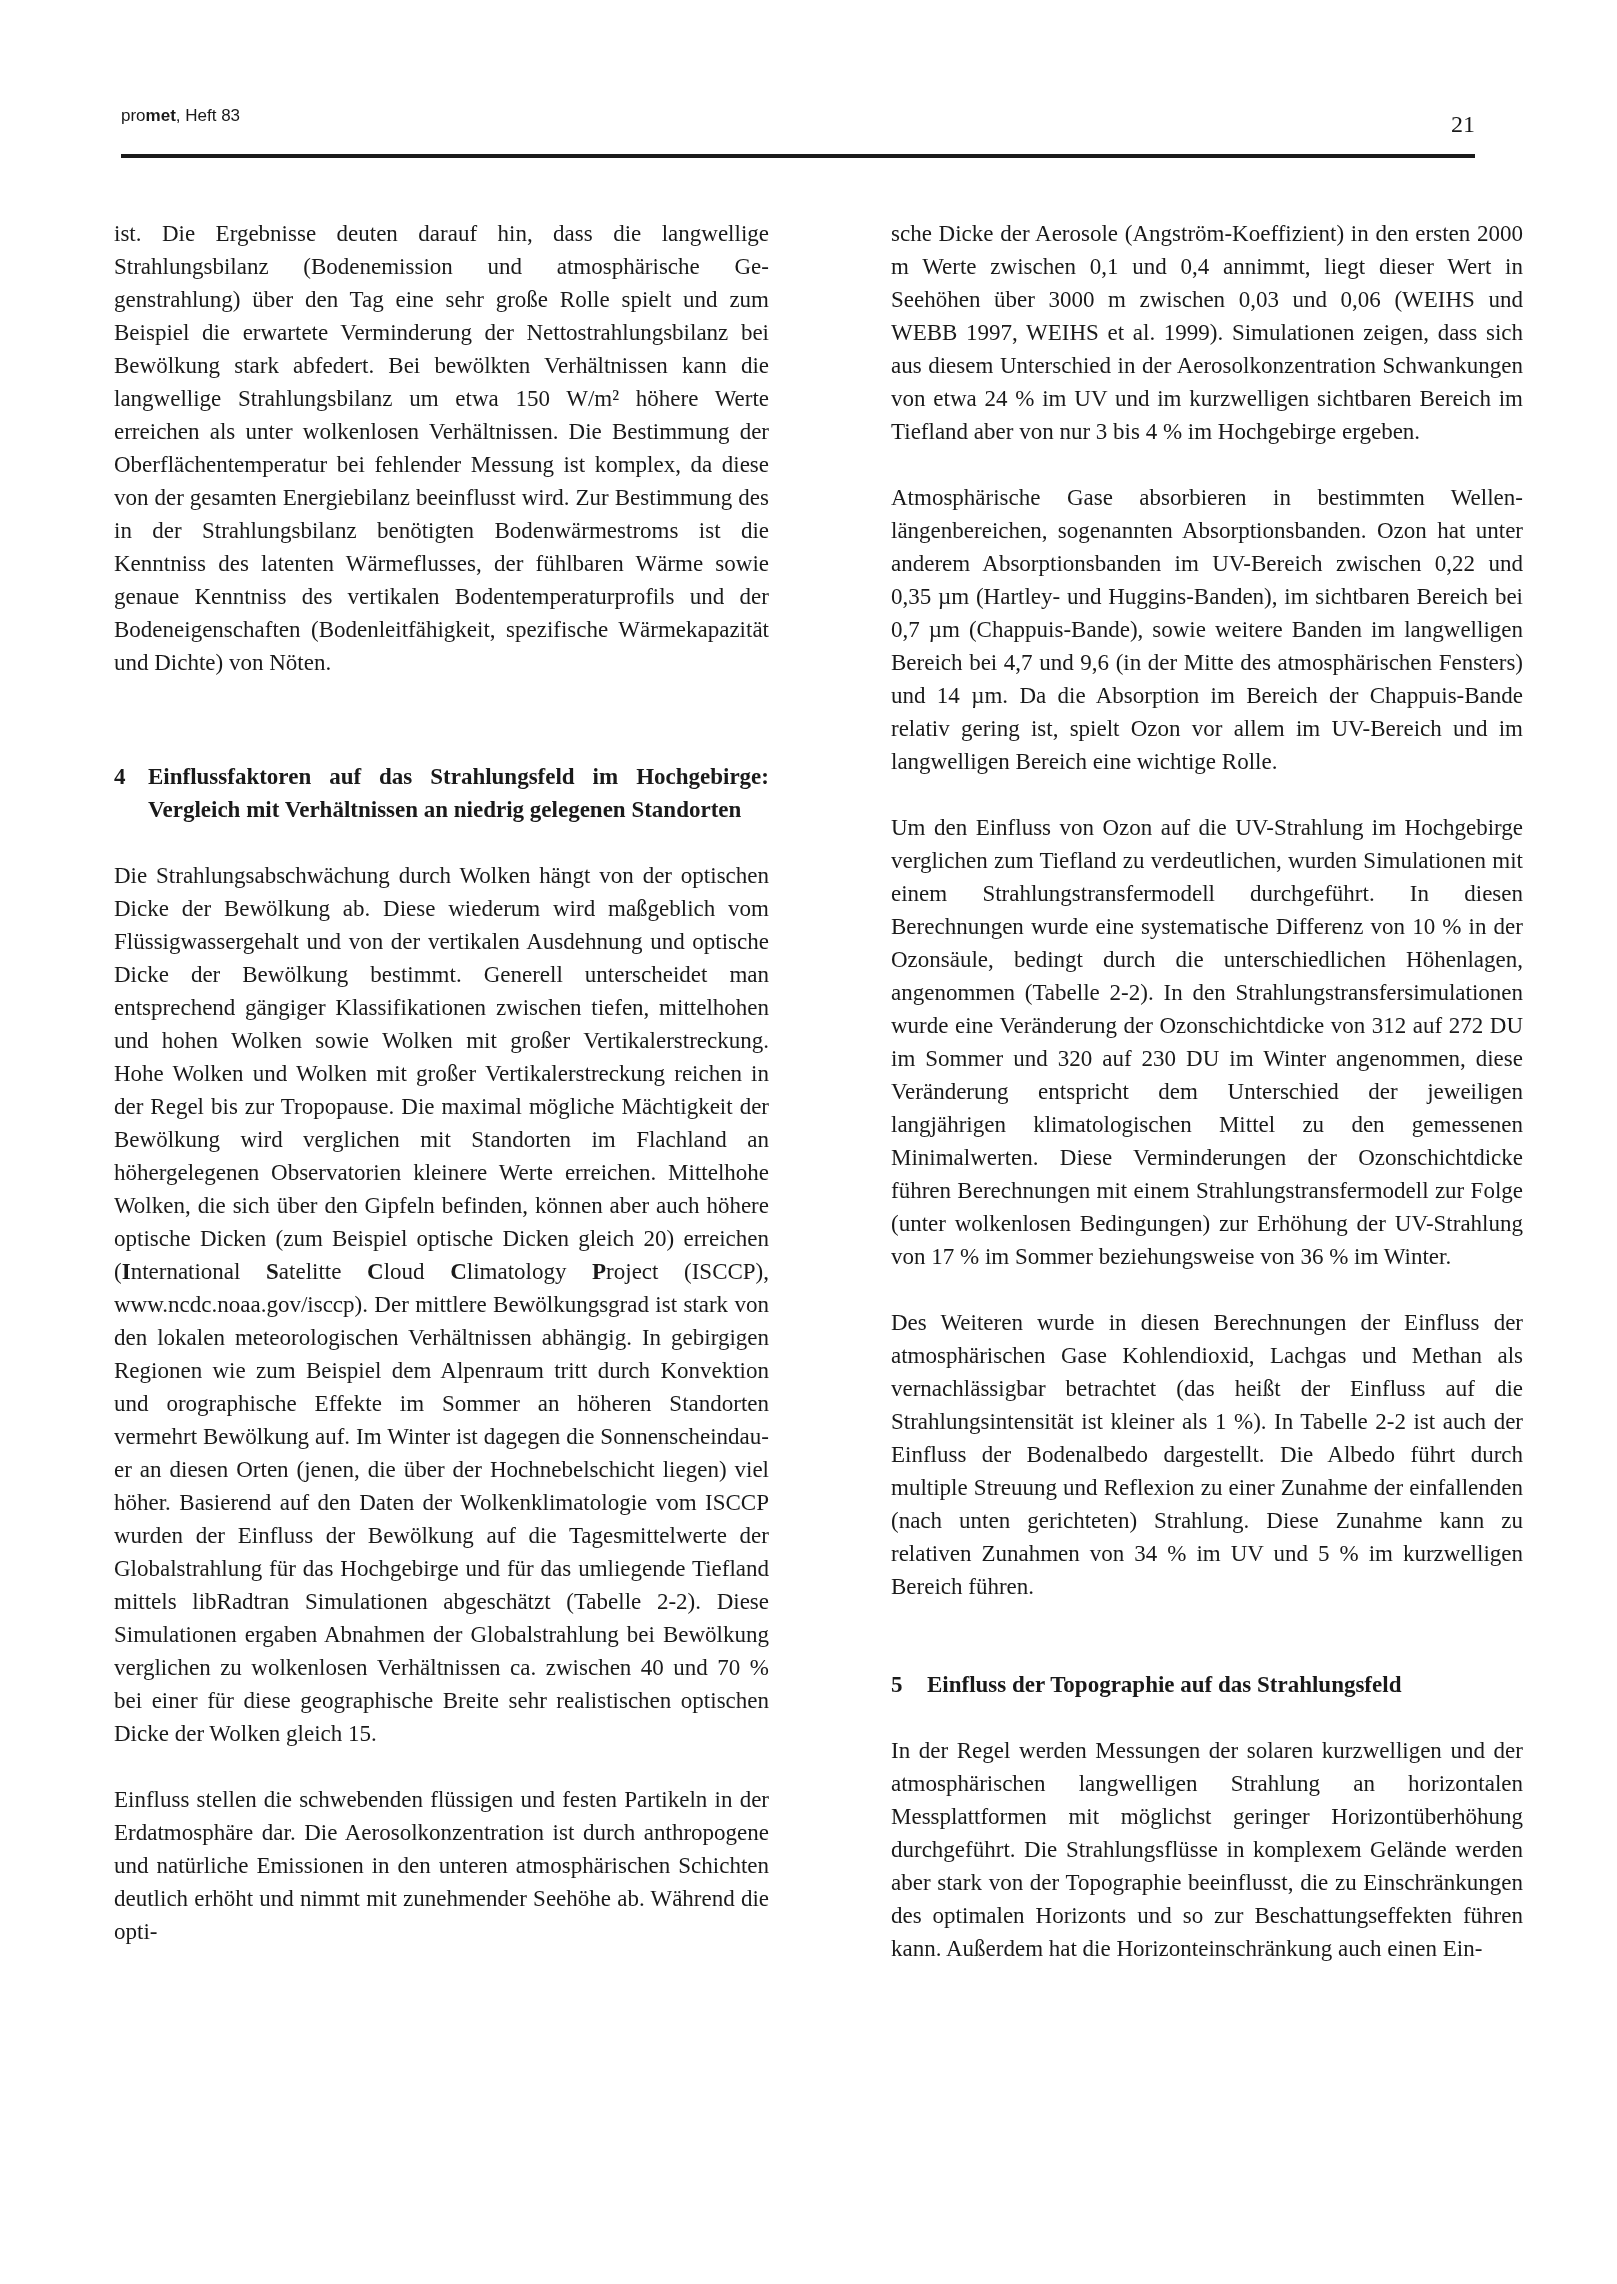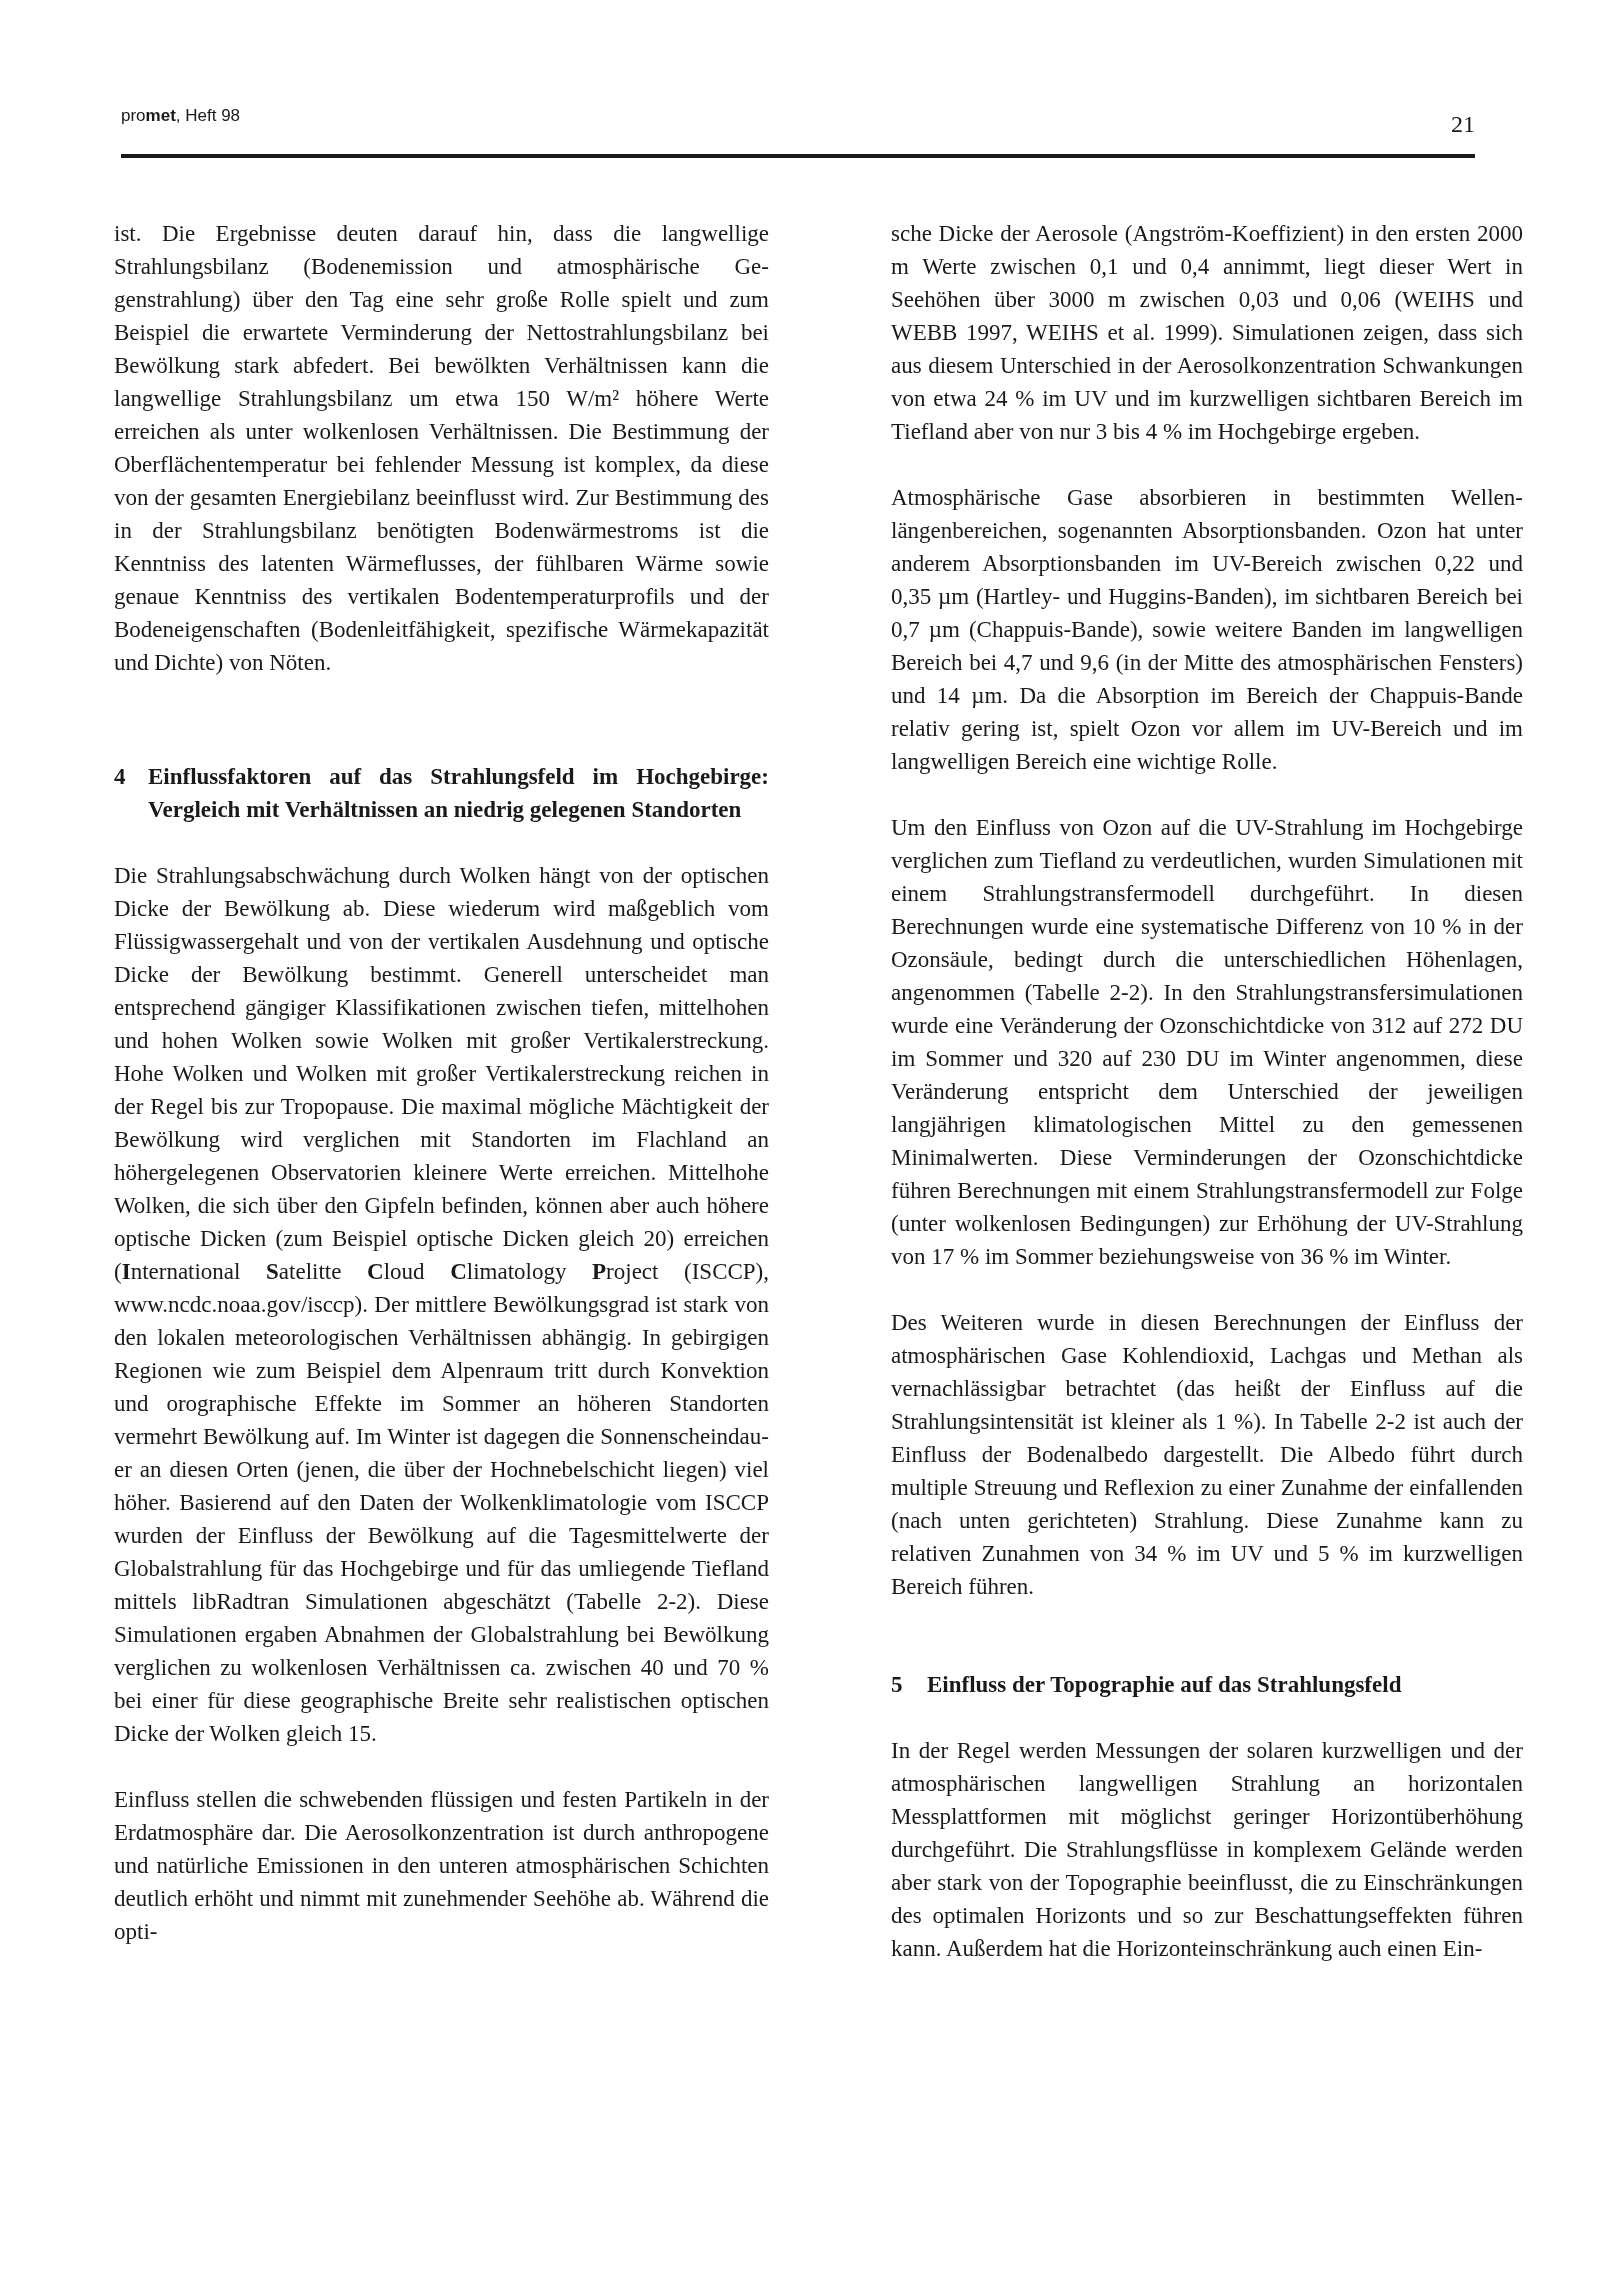--- a/index.html
+++ b/index.html
@@ -20,21 +20,21 @@
   .h { font-weight: bold; display: flex; text-align: justify; }
   .h .num { flex: 0 0 34px; }
   .h .txt { flex: 1; }
   .h5 .num { flex: 0 0 36px; }
   b.acr { font-weight: bold; }
 </style>
 </head>
 <body>
 
 <div class="header">
-  <div class="hdr-left"><span>pro</span><span class="it">met</span><span>, Heft 98</span></div>
+  <div class="hdr-left"><span>pro</span><span class="it">met</span><span>, Heft 83</span></div>
   <div class="hdr-center">
   </div>
   <div class="hdr-page">21</div>
 </div>
 <div class="rule"></div>
 
 <div class="col left">
   <p>ist. Die Ergebnisse deuten darauf hin, dass die langwellige Strahlungsbilanz (Bodenemission und atmosphärische Ge­genstrahlung) über den Tag eine sehr große Rolle spielt und zum Beispiel die erwartete Verminderung der Nettostrah­lungsbilanz bei Bewölkung stark abfedert. Bei bewölkten Verhältnissen kann die langwellige Strahlungsbilanz um etwa 150 W/m² höhere Werte erreichen als unter wolken­losen Verhältnissen. Die Bestimmung der Oberflächentem­peratur bei fehlender Messung ist komplex, da diese von der gesamten Energiebilanz beeinflusst wird. Zur Bestim­mung des in der Strahlungsbilanz benötigten Bodenwär­mestroms ist die Kenntniss des latenten Wärmeflusses, der fühlbaren Wärme sowie genaue Kenntniss des vertikalen Bodentemperaturprofils und der Bodeneigenschaften (Bo­denleitfähigkeit, spezifische Wärmekapazität und Dichte) von Nöten.</p>
   <div class="gap3"></div>
   <div class="h">

